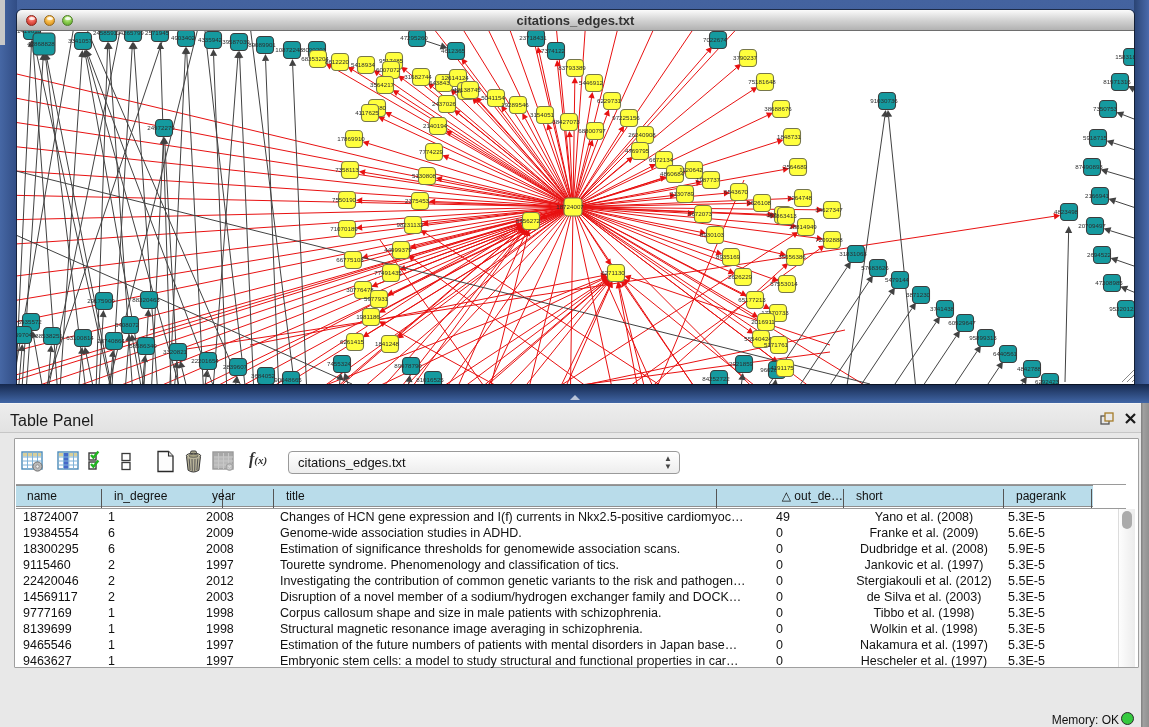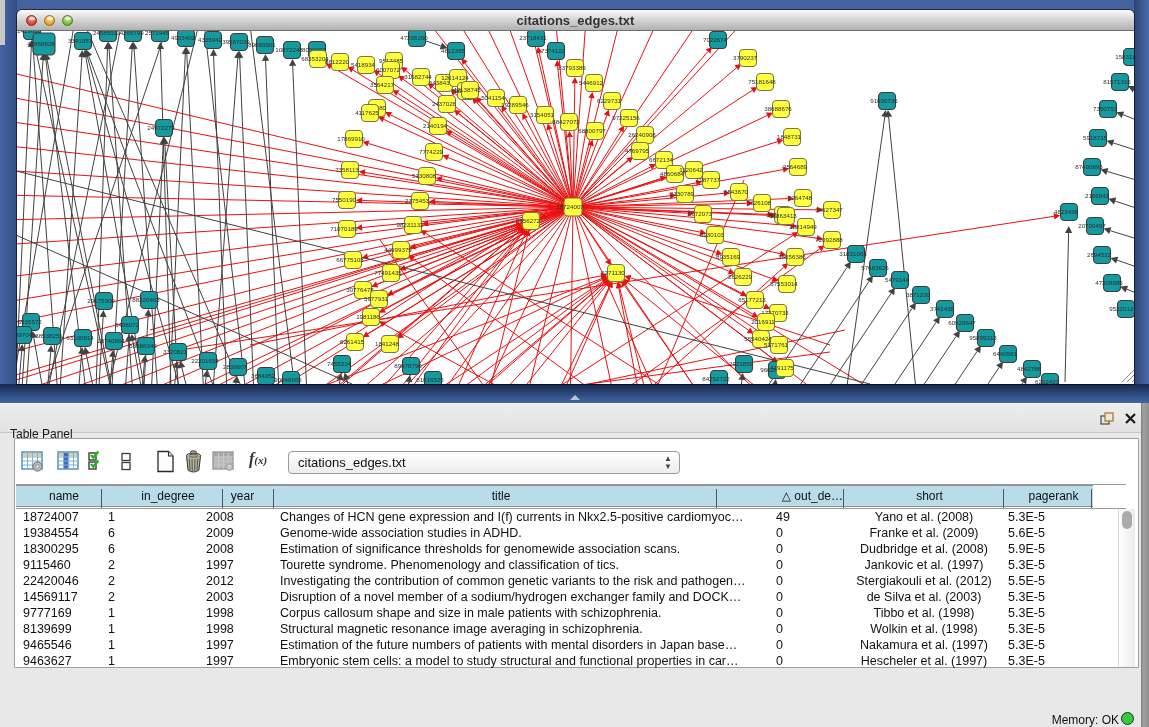--- a/index.html
+++ b/index.html
@@ -12,29 +12,29 @@
 .tbar .tt{position:absolute;left:0;right:0;top:3px;text-align:center;font-size:13px;font-weight:bold;color:#333}
 .tl{position:absolute;top:5px;width:11px;height:11px;border-radius:50%}
 .tl::after{content:'';position:absolute;left:2.2px;top:0.8px;width:6px;height:3.6px;border-radius:50%;background:rgba(255,255,255,.8);filter:blur(.5px)}
 .tl.r{left:9px;background:radial-gradient(circle at 50% 28%,#ffb3ac 0%,#ec5b50 45%,#b52c21 100%);border:1px solid #8d251b}
 .tl.y{left:27px;background:radial-gradient(circle at 50% 28%,#ffe8b0 0%,#f5b43c 48%,#c8851c 100%);border:1px solid #99691a}
 .tl.g{left:45px;background:radial-gradient(circle at 50% 28%,#d2f5b2 0%,#8cd04e 48%,#54982a 100%);border:1px solid #4d7c28}
 .canvas{position:absolute;left:0;top:21px;width:1117px;height:353px;background:#fff;overflow:hidden}
 .divarrow{position:absolute;left:570px;top:395px;width:0;height:0;border-left:5px solid transparent;border-right:5px solid transparent;border-bottom:5px solid #b9c4d8}
 .panel{position:absolute;left:0;top:403px;width:1149px;height:324px;background:#e8e8e8}
 .phead{position:absolute;left:0;top:0;width:1149px;height:30px;background:linear-gradient(#ededed,#e2e2e2);border-bottom:1px solid #c6c6c6;border-top:1px solid #f5f5f5}
-.phead .t{position:absolute;left:10px;top:23px;font-size:12px;color:#1a1a1a}
+.phead .t{position:absolute;left:10px;top:8px;font-size:16px;color:#1a1a1a}
 .pbody{position:absolute;left:14px;top:35px;width:1125px;height:230px;background:#fff;border:1px solid #9f9f9f;border-radius:1px}
 .ddown{position:absolute;left:273px;top:12px;width:392px;height:23px;background:linear-gradient(#fff,#ededed);border:1px solid #9a9a9a;border-radius:4px;font-size:13px;color:#111;line-height:21px;padding-left:9px}
 .ddown .st{position:absolute;right:7px;top:3px;font-size:8px;color:#444;line-height:8px;text-align:center}
 .icons{position:absolute;left:0;top:11px;height:24px;width:280px}
 .icons .ic{position:absolute;top:0}
 .i0{left:6px}.i1{left:42px}.i2{left:72px}.i3{left:100px}.i4{left:139px}.i5{left:167px}.i6{left:197px}.i7{left:234px;top:2px}
 .thead{position:absolute;left:1px;top:46px;width:1077px;height:22px;background:#b9dcea;border-top:1px solid #8f8f8f;border-bottom:1px solid #8f8f8f;font-size:12px;color:#111}
-.thead span{position:absolute;top:3px;text-align:center;border-right:1px solid #555;height:19px;text-indent:11px;white-space:nowrap;overflow:hidden}
+.thead span{position:absolute;top:3px;border-right:1px solid #555;height:19px;text-indent:11px;white-space:nowrap;overflow:hidden}
 .hline{position:absolute;left:1px;width:1110px;height:1px;background:#9a9a9a}
 .trows{position:absolute;left:1px;top:71px;width:1104px;height:160px;font-size:12.5px;color:#111}
 .tr{position:relative;height:16px;white-space:nowrap}
 .tr span{position:absolute;overflow:hidden;white-space:nowrap}
 .c0{left:7px;width:80px}.c1{left:92px;width:90px}.c2{left:190px;width:70px}
 .c3{left:264px;width:492px}.c4{left:760px;width:70px}
 .c5{left:828px;width:160px;text-align:center}.c6{left:992px;width:100px}
 .sbar{position:absolute;right:3px;top:70px;width:17px;height:158px;background:linear-gradient(90deg,#fdfdfd,#ececec);border-left:1px solid #dcdcdc}
 .sbar .th{position:absolute;left:3px;top:2px;width:10px;height:18px;border-radius:5px;background:#ababab}
 .tabs{position:absolute;left:429px;top:272px;height:18px;font-size:12.5px;font-weight:bold}

